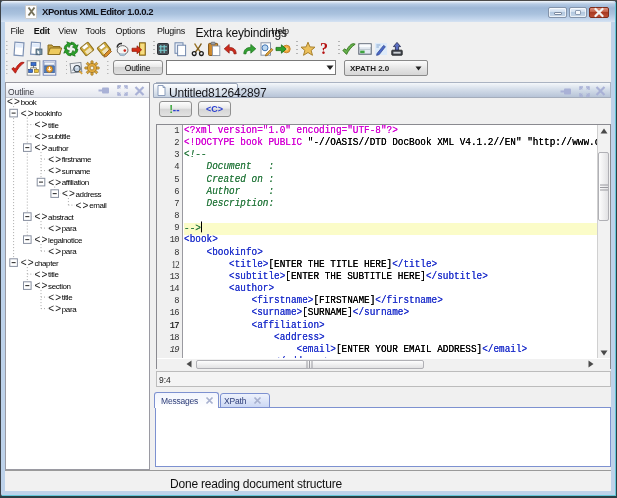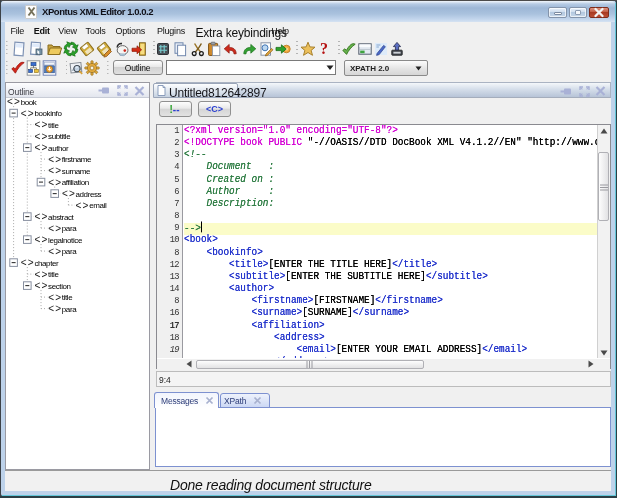--- a/index.html
+++ b/index.html
@@ -340,21 +340,21 @@
     <div style="height:12.17px;transform:scaleY(1.06);padding-right:1px;">2</div>
     <div style="height:12.17px;transform:scaleY(1.06);padding-right:1px;">3</div>
     <div style="height:12.17px;transform:scaleY(1.06);padding-right:1px;">4</div>
     <div style="height:12.17px;transform:scaleY(1.06);padding-right:1px;">5</div>
     <div style="height:12.17px;transform:scaleY(1.06);padding-right:1px;">6</div>
     <div style="height:12.17px;transform:scaleY(1.06);padding-right:1px;">7</div>
     <div style="height:12.17px;transform:scaleY(1.06);padding-right:1px;">8</div>
     <div style="height:12.17px;transform:scaleY(1.06);padding-right:1px;">9</div>
     <div style="height:12.17px;transform:scaleY(1.06);padding-right:1px;">10</div>
     <div style="height:12.17px;transform:scaleY(1.06);padding-right:1px;">8</div>
-    <div style="height:12.17px;transform:scaleY(1.06);padding-right:1px;">12</div>
+    <div style="height:12.17px;transform:scaleY(1.06);padding-right:1px;font-family:Liberation Serif, serif;">12</div>
     <div style="height:12.17px;transform:scaleY(1.06);padding-right:1px;">13</div>
     <div style="height:12.17px;transform:scaleY(1.06);padding-right:1px;">14</div>
     <div style="height:12.17px;transform:scaleY(1.06);padding-right:1px;">8</div>
     <div style="height:12.17px;transform:scaleY(1.06);padding-right:1px;">16</div>
     <div style="height:12.17px;transform:scaleY(1.06);padding-right:1px;font-weight:bold;">17</div>
     <div style="height:12.17px;transform:scaleY(1.06);padding-right:1px;">18</div>
     <div style="height:12.17px;transform:scaleY(1.06);padding-right:1px;font-style:italic;">19</div>
     <div style="height:12.17px;transform:scaleY(1.06);padding-right:1px;">20</div>
   </div>
 <div class="abs" style="left:184px;top:125px;width:413px;height:233px;overflow:hidden;font-family:'Liberation Mono',monospace;font-size:9.4px;line-height:12.17px;white-space:pre;text-shadow:0 0 0.4px currentColor;"><div style="height:12.17px;transform:scaleY(1.09);transform-origin:50% 50%;"><span style="color:#d400d4;">&lt;?xml version="1.0" encoding="UTF-8"?&gt;</span></div><div style="height:12.17px;transform:scaleY(1.09);transform-origin:50% 50%;"><span style="color:#d400d4;">&lt;!DOCTYPE book PUBLIC </span><span style="color:#000000;">"-//OASIS//DTD DocBook XML V4.1.2//EN" "http://www.oasis-open.org/docbook/xml/4.1.2/docbookx.dtd"&gt;</span></div><div style="height:12.17px;transform:scaleY(1.09);transform-origin:50% 50%;"><span style="color:#2e7d44;font-style:italic;">&lt;!--</span></div><div style="height:12.17px;transform:scaleY(1.09);transform-origin:50% 50%;"><span style="color:#2e7d44;font-style:italic;">    Document   :</span></div><div style="height:12.17px;transform:scaleY(1.09);transform-origin:50% 50%;"><span style="color:#2e7d44;font-style:italic;">    Created on :</span></div><div style="height:12.17px;transform:scaleY(1.09);transform-origin:50% 50%;"><span style="color:#2e7d44;font-style:italic;">    Author     :</span></div><div style="height:12.17px;transform:scaleY(1.09);transform-origin:50% 50%;"><span style="color:#2e7d44;font-style:italic;">    Description:</span></div><div style="height:12.17px;transform:scaleY(1.09);transform-origin:50% 50%;"></div><div style="height:12.17px;transform:scaleY(1.09);transform-origin:50% 50%;"><span style="color:#2e7d44;font-style:italic;">--&gt;</span><span style="display:inline-block;width:1.3px;height:10px;background:#000;vertical-align:-1px;"></span></div><div style="height:12.17px;transform:scaleY(1.09);transform-origin:50% 50%;"><span style="color:#2233cc;">&lt;book&gt;</span></div><div style="height:12.17px;transform:scaleY(1.09);transform-origin:50% 50%;"><span style="color:#000000;">    </span><span style="color:#2233cc;">&lt;bookinfo&gt;</span></div><div style="height:12.17px;transform:scaleY(1.09);transform-origin:50% 50%;"><span style="color:#000000;">        </span><span style="color:#2233cc;">&lt;title&gt;</span><span style="color:#000000;">[ENTER THE TITLE HERE]</span><span style="color:#2233cc;">&lt;/title&gt;</span></div><div style="height:12.17px;transform:scaleY(1.09);transform-origin:50% 50%;"><span style="color:#000000;">        </span><span style="color:#2233cc;">&lt;subtitle&gt;</span><span style="color:#000000;">[ENTER THE SUBTITLE HERE]</span><span style="color:#2233cc;">&lt;/subtitle&gt;</span></div><div style="height:12.17px;transform:scaleY(1.09);transform-origin:50% 50%;"><span style="color:#000000;">        </span><span style="color:#2233cc;">&lt;author&gt;</span></div><div style="height:12.17px;transform:scaleY(1.09);transform-origin:50% 50%;"><span style="color:#000000;">            </span><span style="color:#2233cc;">&lt;firstname&gt;</span><span style="color:#000000;">[FIRSTNAME]</span><span style="color:#2233cc;">&lt;/firstname&gt;</span></div><div style="height:12.17px;transform:scaleY(1.09);transform-origin:50% 50%;"><span style="color:#000000;">            </span><span style="color:#2233cc;">&lt;surname&gt;</span><span style="color:#000000;">[SURNAME]</span><span style="color:#2233cc;">&lt;/surname&gt;</span></div><div style="height:12.17px;transform:scaleY(1.09);transform-origin:50% 50%;"><span style="color:#000000;">            </span><span style="color:#2233cc;">&lt;affiliation&gt;</span></div><div style="height:12.17px;transform:scaleY(1.09);transform-origin:50% 50%;"><span style="color:#000000;">                </span><span style="color:#2233cc;">&lt;address&gt;</span></div><div style="height:12.17px;transform:scaleY(1.09);transform-origin:50% 50%;"><span style="color:#000000;">                    </span><span style="color:#2233cc;">&lt;email&gt;</span><span style="color:#000000;">[ENTER YOUR EMAIL ADDRESS]</span><span style="color:#2233cc;">&lt;/email&gt;</span></div><div style="height:12.17px;transform:scaleY(1.09);transform-origin:50% 50%;"><span style="color:#000000;">                </span><span style="color:#2233cc;">&lt;/address&gt;</span></div></div>
@@ -387,12 +387,12 @@
 <div class="abs" style="left:224px;top:395.5px;font-size:8.5px;letter-spacing:-0.2px;color:#2c3c78;">XPath</div>
 <svg style="left:253px;top:395.5px" width="9" height="9" viewBox="0 0 9 9">
     <path d="M1.5 1.5 L7.5 7.5 M7.5 1.5 L1.5 7.5" stroke="#a8b1cf" stroke-width="1.7"></path>
   </svg>
 <div class="abs" style="left:154px;top:392px;width:65px;height:16px;border:1px solid #7d91d0;border-bottom:none;border-radius:3px 3px 0 0;background:linear-gradient(180deg,#f2f5fd,#ffffff);"></div>
 <div class="abs" style="left:161px;top:395.5px;font-size:8.5px;letter-spacing:-0.2px;color:#2c3c78;">Messages</div>
 <svg style="left:205px;top:395.5px" width="9" height="9" viewBox="0 0 9 9">
     <path d="M1.5 1.5 L7.5 7.5 M7.5 1.5 L1.5 7.5" stroke="#a8b1cf" stroke-width="1.7"></path>
   </svg>
 <div class="abs" style="left:5px;top:470px;width:606px;height:21px;background:#f1f1f1;border-top:1px solid #9a9a9a;"></div>
-<div class="abs" style="left:170px;top:477px;font-size:14px;letter-spacing:-0.2px;color:#111;font-style:italic;">Done reading document structure</div>
+<div class="abs" style="left:170px;top:477px;font-size:12px;letter-spacing:-0.2px;color:#111;">Done reading document structure</div>
 </body></html>

